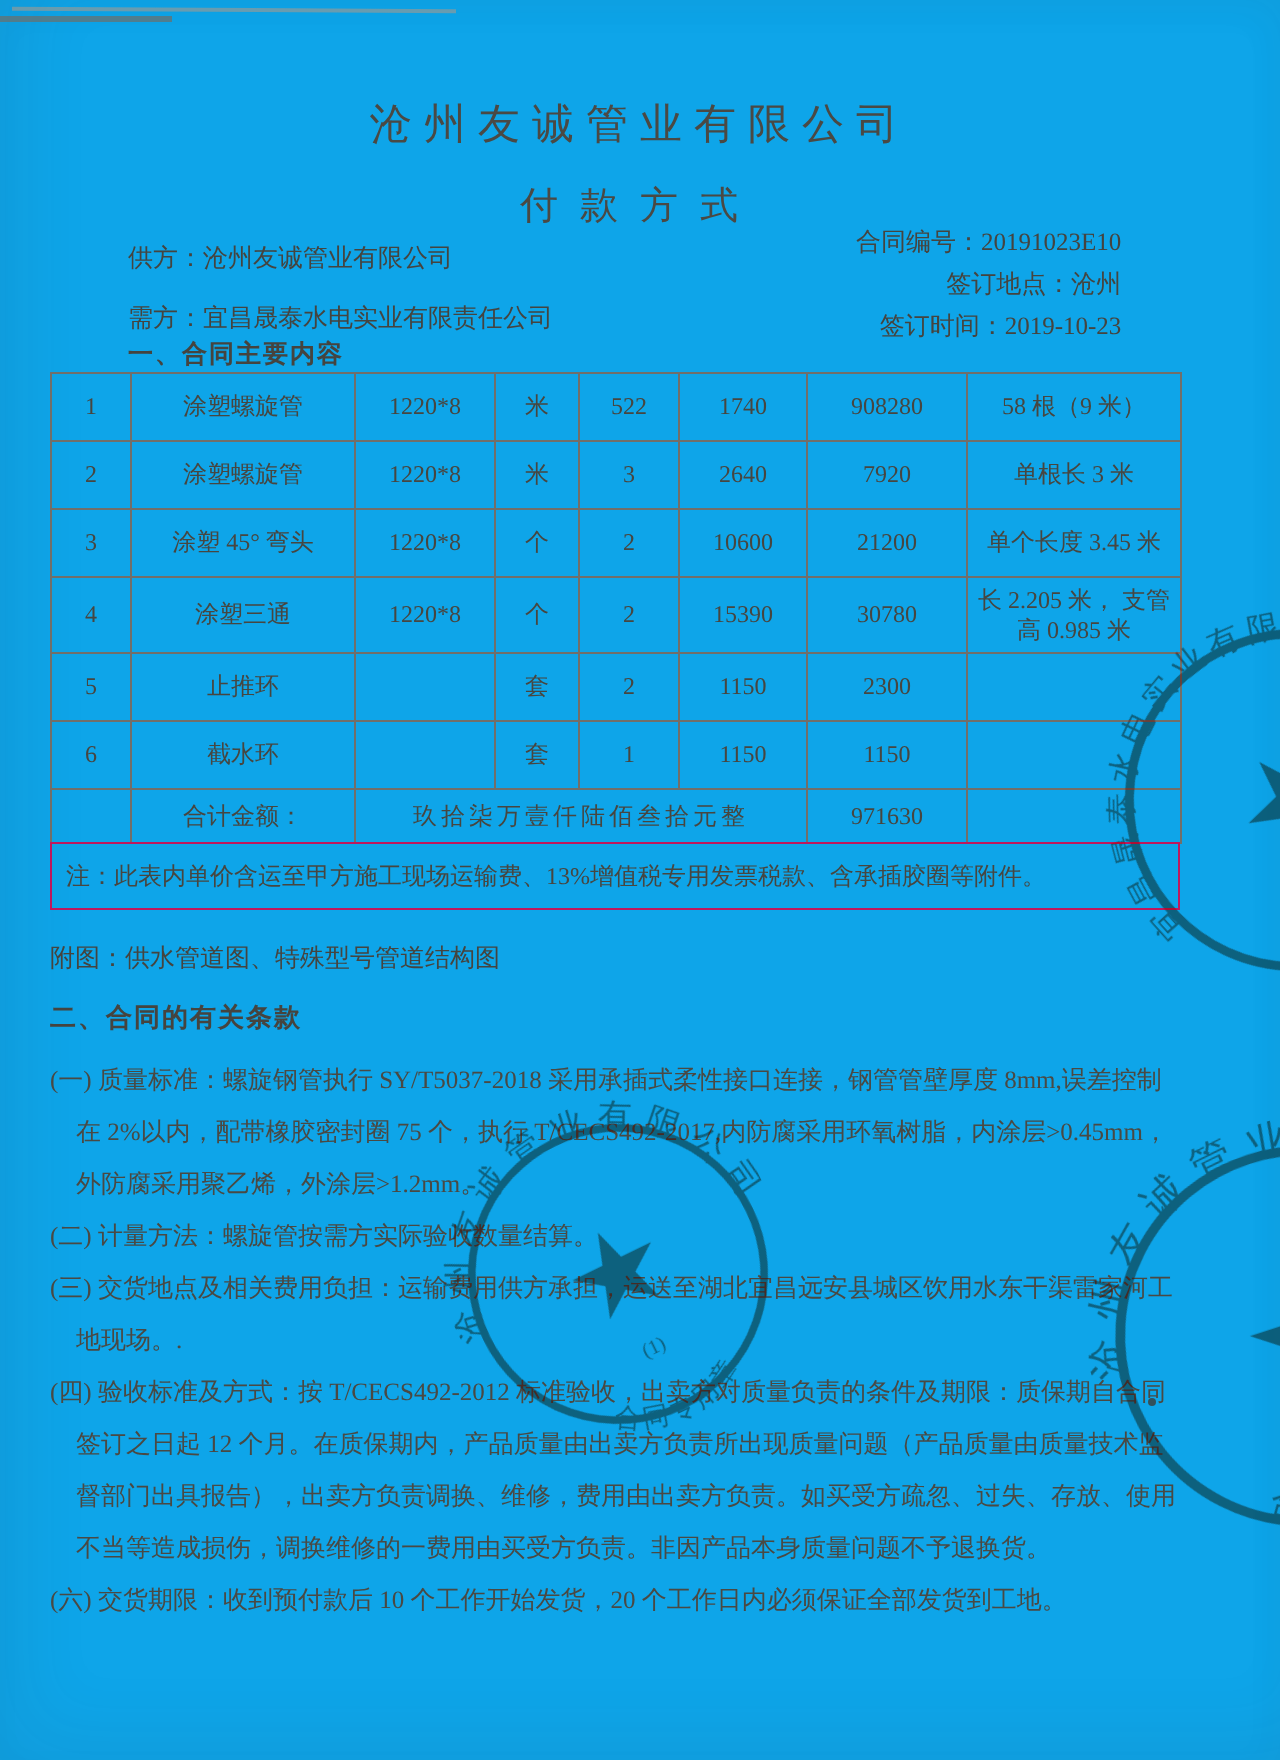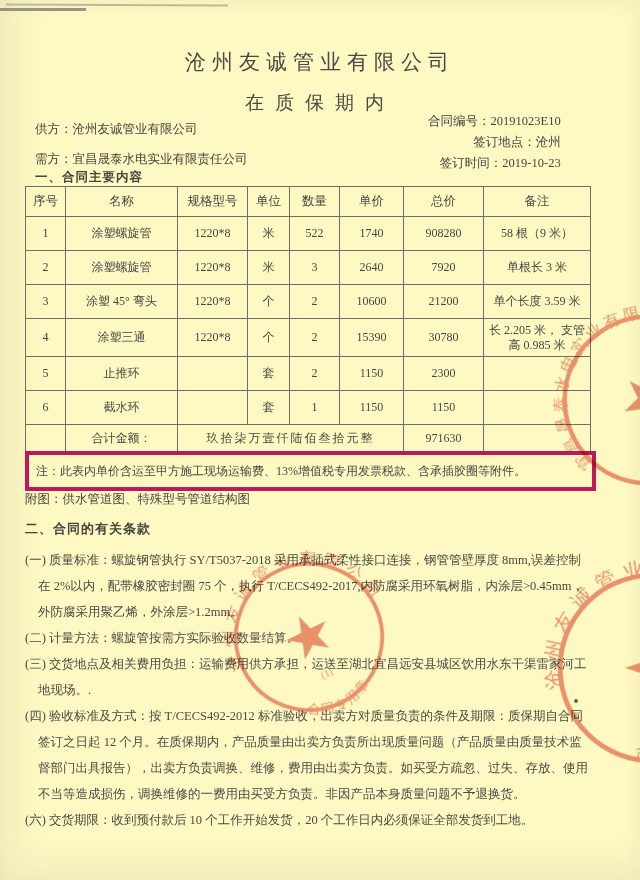--- a/index.html
+++ b/index.html
@@ -1,66 +1,66 @@
 <!DOCTYPE html>
 <html><head>
 <meta charset="utf-8">
 <style>
   html,body{margin:0;padding:0;background:#e9e9e7;}
   .page{
     position:relative;width:640px;height:880px;margin:0 auto;
-    background:#fef9c3;overflow:hidden;
+    background:#0ea5e9;overflow:hidden;
     font-family:"Liberation Serif","DejaVu Serif",serif;
     color:#45443f;
     box-shadow:inset 14px -14px 34px rgba(60,60,55,.07), inset -3px 6px 18px rgba(60,60,55,.03);
   }
   .artifact1{position:absolute;left:6px;top:4px;width:222px;height:2px;background:#9a9a94;opacity:.65;transform:rotate(.3deg);}
   .artifact2{position:absolute;left:0;top:8px;width:86px;height:3px;background:#6e6e68;opacity:.7;}
   .dot-artifact{position:absolute;left:574px;top:699px;width:4px;height:4px;border-radius:50%;background:#3c3c38;opacity:.8;}
 
   .doc-title{position:absolute;left:0;top:48px;width:100%;text-align:center;
     font-size:21px;letter-spacing:6px;color:#4a4944;}
   .doc-subtitle{position:absolute;left:0;top:90px;width:100%;text-align:center;
     font-size:19px;letter-spacing:11px;color:#4a4944;}
 
-  .hline{position:absolute;font-size:12.5px;white-space:nowrap;}
+  .hline{position:absolute;font-size:12.5px;white-space:nowrap;margin-left:29px;}
   .supplier-line{left:35px;top:121px;}
   .buyer-line{left:35px;top:151px;}
   .meta-block{position:absolute;left:428px;top:111px;font-size:12.5px;line-height:21px;}
   .meta-row{white-space:nowrap;text-align:right;}
   .sec1-heading{left:35px;top:169px;font-weight:600;letter-spacing:1px;}
 
   .main-flow{position:absolute;left:25px;top:186px;width:570px;}
   table.items{border-collapse:collapse;table-layout:fixed;width:565px;font-size:12px;color:#474640;}
   table.items th,table.items td{border:1px solid #716f6a;text-align:center;vertical-align:middle;padding:1px 2px;font-weight:400;}
   table.items th{font-size:12.5px;}
   tr.h30{height:30px;} tr.h34{height:34px;} tr.h38{height:38px;} tr.h27{height:27px;}
   .amount-words{letter-spacing:2px;}
-  .note-box{width:549px;border:4px solid #be185d;margin-top:-1px;padding:8px 7px;font-size:12px;line-height:16px;color:#474640;}
-  .attachment-line{font-size:12.5px;}
+  .note-box{width:549px;border:1px solid #be185d;margin-top:-1px;padding:8px 7px;font-size:12px;line-height:16px;color:#474640;}
+  .attachment-line{margin-top:16px;font-size:12.5px;}
   .sec2-heading{margin-top:12px;font-size:13px;font-weight:600;letter-spacing:1px;}
   .clauses{margin-top:9px;width:568px;}
   .clauses p{margin:0;font-size:12.5px;line-height:26px;padding-left:13px;text-indent:-13px;color:#4a4943;}
 
   .stamp{position:absolute;opacity:.62;mix-blend-mode:multiply;filter:blur(.3px);}
   .stamp .ring{fill:none;stroke:#dc5342;}
   .stamp text{fill:#dc5342;font-family:"Liberation Serif","DejaVu Serif",serif;}
   .stamp .star{fill:#dc5342;}
 </style>
 </head>
 <body>
 
 <div class="page">
 
   <div class="artifact1"></div>
   <div class="artifact2"></div>
   <div class="dot-artifact"></div>
 
   <div class="doc-title">沧州友诚管业有限公司</div>
-  <div class="doc-subtitle">在质保期内</div>
+  <div class="doc-subtitle">付款方式</div>
 
   <div class="hline supplier-line"><span>供方：</span><span>沧州友诚管业有限公司</span></div>
 
   <div class="meta-block">
     <div class="meta-row"><span>合同编号：</span><span>20191023E10</span></div>
     <div class="meta-row"><span>签订地点：</span><span>沧州</span></div>
     <div class="meta-row"><span>签订时间：</span><span>2019-10-23</span></div>
   </div>
 
   <div class="hline buyer-line"><span>需方：</span><span>宜昌晟泰水电实业有限责任公司</span></div>
@@ -73,30 +73,20 @@
         <col style="width:40px">
           <col style="width:112px">
           <col style="width:70px">
           <col style="width:42px">
         <col style="width:50px">
           <col style="width:64px">
           <col style="width:80px">
           <col style="width:107px">
       </colgroup>
       <tbody>
-          <tr class="h30">
-        <th>序号</th>
-        <th>名称</th>
-        <th>规格型号</th>
-        <th>单位</th>
-        <th>数量</th>
-        <th>单价</th>
-        <th>总价</th>
-        <th>备注</th>
-      </tr>
       <tr class="h34">
         <td>1</td>
         <td>涂塑螺旋管</td>
         <td>1220*8</td>
         <td>米</td>
         <td>522</td>
         <td>1740</td>
         <td>908280</td>
         <td>58 根（9 米）</td>
       </tr>
@@ -111,21 +101,21 @@
         <td>单根长 3 米</td>
       </tr>
       <tr class="h34">
         <td>3</td>
         <td>涂塑 45° 弯头</td>
         <td>1220*8</td>
         <td>个</td>
         <td>2</td>
         <td>10600</td>
         <td>21200</td>
-        <td>单个长度 3.59 米</td>
+        <td>单个长度 3.45 米</td>
       </tr>
       <tr class="h38">
         <td>4</td>
         <td>涂塑三通</td>
         <td>1220*8</td>
         <td>个</td>
         <td>2</td>
         <td>15390</td>
         <td>30780</td>
         <td style="line-height:15px">长 2.205 米， 支管高 0.985 米</td>

